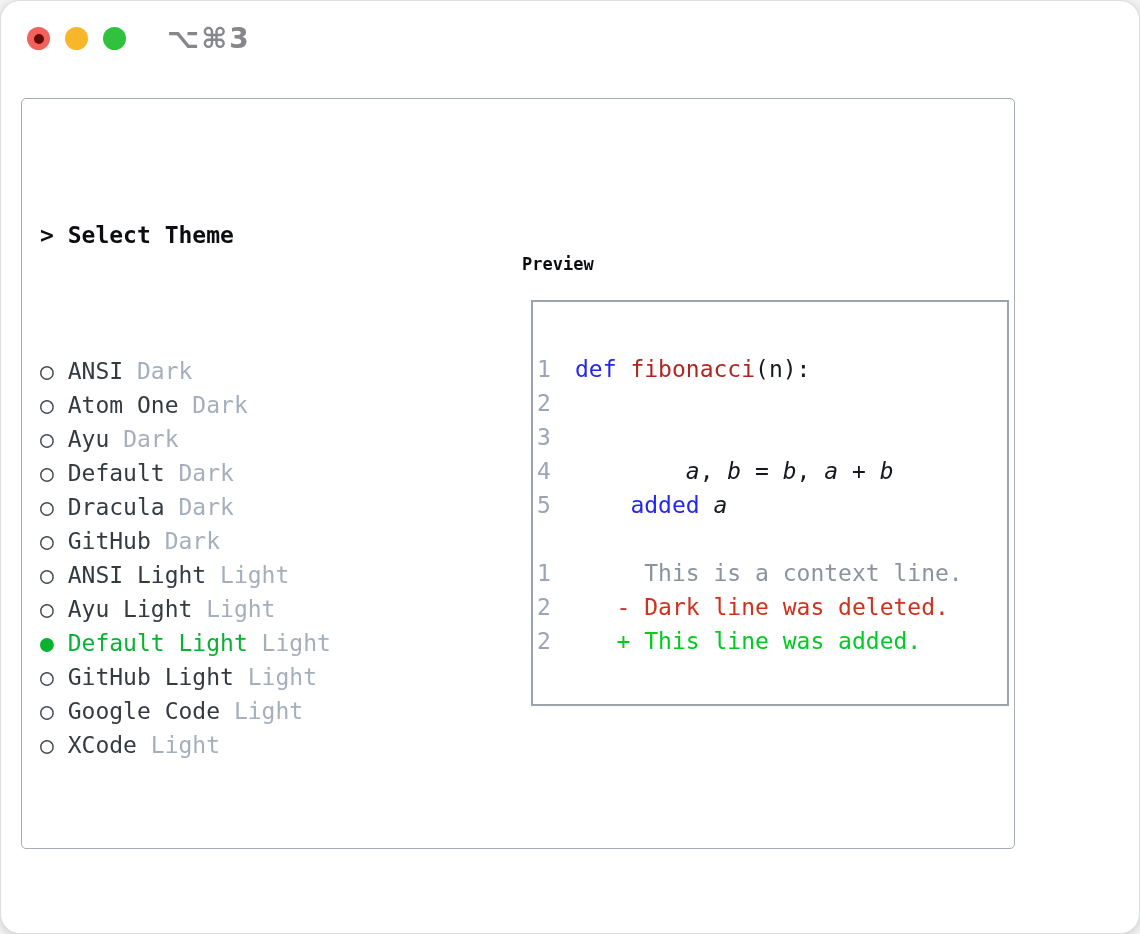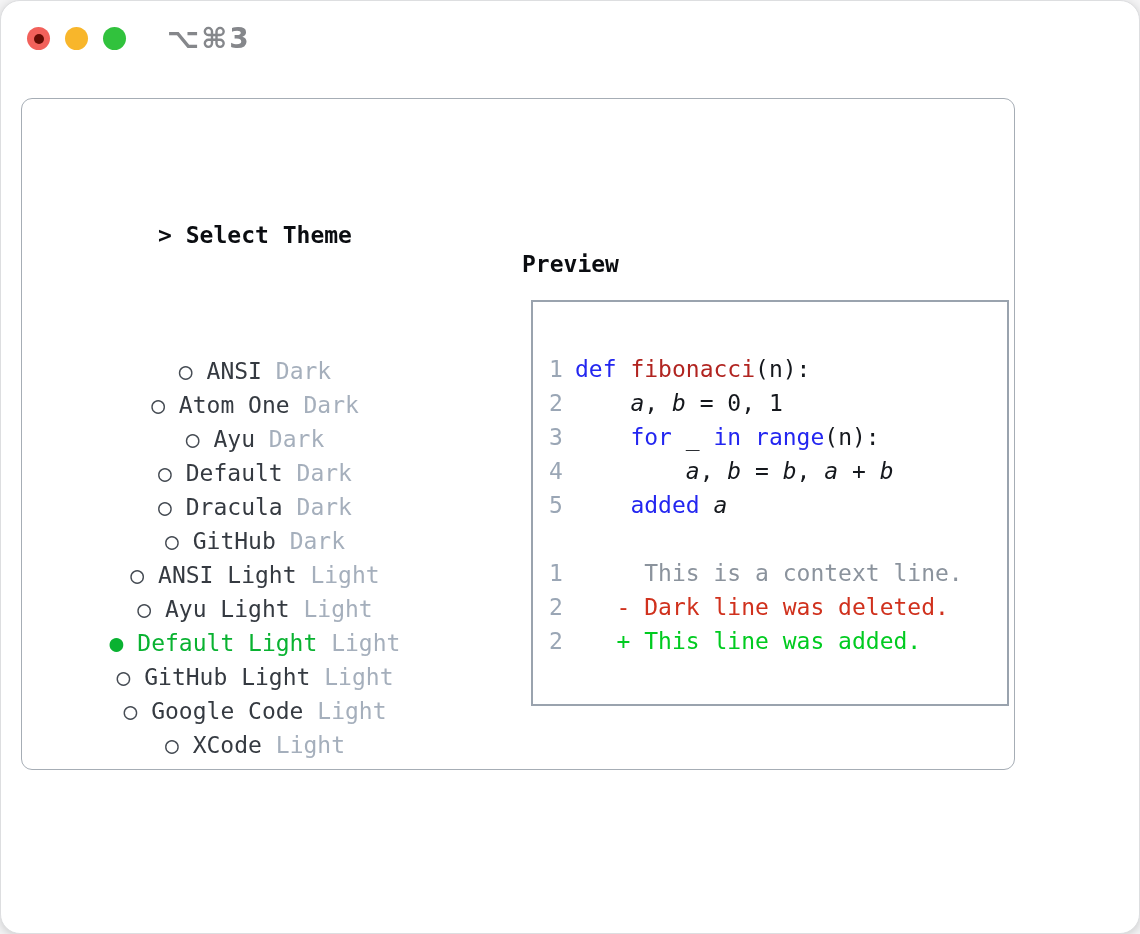--- a/index.html
+++ b/index.html
@@ -13,37 +13,37 @@
   .light-red{left:26px;background:var(--traffic-red,#f2615b);}
   .light-yellow{left:64px;background:var(--traffic-yellow,#f8b62b);}
   .light-green{left:102px;background:var(--traffic-green,#31c23d);}
   .light-red .dot{display:block;width:10px;height:10px;border-radius:50%;
                   background:var(--traffic-red-dot,#640c04);margin:6.5px auto 0;}
   .shortcut{position:absolute;left:166px;top:21px;
             font:bold 28px/34px "DejaVu Sans",sans-serif;
             color:var(--shortcut-gray,#85878b);letter-spacing:2px;}
 
   
-  .panel{position:absolute;left:20px;top:97px;width:994px;height:672px;
-         border:1.5px solid #a6adb5;border-radius:11px;box-sizing:border-box;text-align:center;}
+  .panel{position:absolute;left:20px;top:97px;width:994px;height:751px;
+         border:1.5px solid #a6adb5;border-radius:5px;box-sizing:border-box;}
 
   
   .left-col{position:absolute;left:18px;top:51px;width:430px;
             font-size:23px;line-height:34px;color:#353a41;white-space:pre;}
   .row{height:34px;}
   .hdr-row{font-weight:bold;color:#0b0d11;}
   .prompt{color:#0b0d11;}
   .variant{color:var(--muted-gray,#a5afbc);}
   .theme-row .mk{color:#464c54;}
   .theme-row.selected .mk,.theme-row.selected .lbl{color:var(--selected-green,#09b231);}
   .spacer{height:34px;}
 
   
   .preview-title{position:absolute;left:500px;top:148px;
-                 font-weight:bold;font-size:23px;line-height:34px;color:#0b0d11;}
+                 font-weight:bold;font-size:17px;line-height:34px;color:#0b0d11;}
   .preview-box{position:absolute;left:509px;top:201px;width:478px;height:406px;
                border:2px solid #9aa3ae;box-sizing:border-box;
                padding:50px 4px 0 4px;font-size:23px;line-height:34px;}
   .cline{display:flex;height:34px;}
   .ln{flex:none;width:38px;color:var(--line-number-gray,#9aa6b5);white-space:pre;}
   .ct{white-space:pre;color:#15181d;}
   .tk-kw{color:var(--keyword-blue,#2326f0);}
   .tk-fn{color:var(--function-red,#b12420);}
   .tk-pl{color:#15181d;}
   .tk-va{color:#15181d;font-style:italic;}
@@ -87,25 +87,23 @@
     <div class="preview-title">Preview</div>
 
     <div class="preview-box">
       <div id="code-lines">
           <div class="cline">
             <span class="ln">1</span>
             <span class="ct"><span class="tk-kw">def</span><span class="tk-pl"> </span><span class="tk-fn">fibonacci</span><span class="tk-pl">(n):</span></span>
           </div>
           <div class="cline">
             <span class="ln">2</span>
-            <span class="ct"><span class="tk-pl">    </span><span class="tk-va">a</span><span class="tk-pl">, </span><span class="tk-va">b</span><span class="tk-pl"> = 0, 1</span></span>
           </div>
           <div class="cline">
             <span class="ln">3</span>
-            <span class="ct"><span class="tk-pl">    </span><span class="tk-kw">for</span><span class="tk-pl"> _ </span><span class="tk-kw">in</span><span class="tk-pl"> </span><span class="tk-kw">range</span><span class="tk-pl">(n):</span></span>
           </div>
           <div class="cline">
             <span class="ln">4</span>
             <span class="ct"><span class="tk-pl">        </span><span class="tk-va">a</span><span class="tk-pl">, </span><span class="tk-va">b</span><span class="tk-pl"> = </span><span class="tk-va">b</span><span class="tk-pl">, </span><span class="tk-va">a</span><span class="tk-pl"> + </span><span class="tk-va">b</span></span>
           </div>
           <div class="cline">
             <span class="ln">5</span>
             <span class="ct"><span class="tk-pl">    </span><span class="tk-kw">added</span><span class="tk-pl"> </span><span class="tk-va">a</span></span>
           </div>
         </div>

